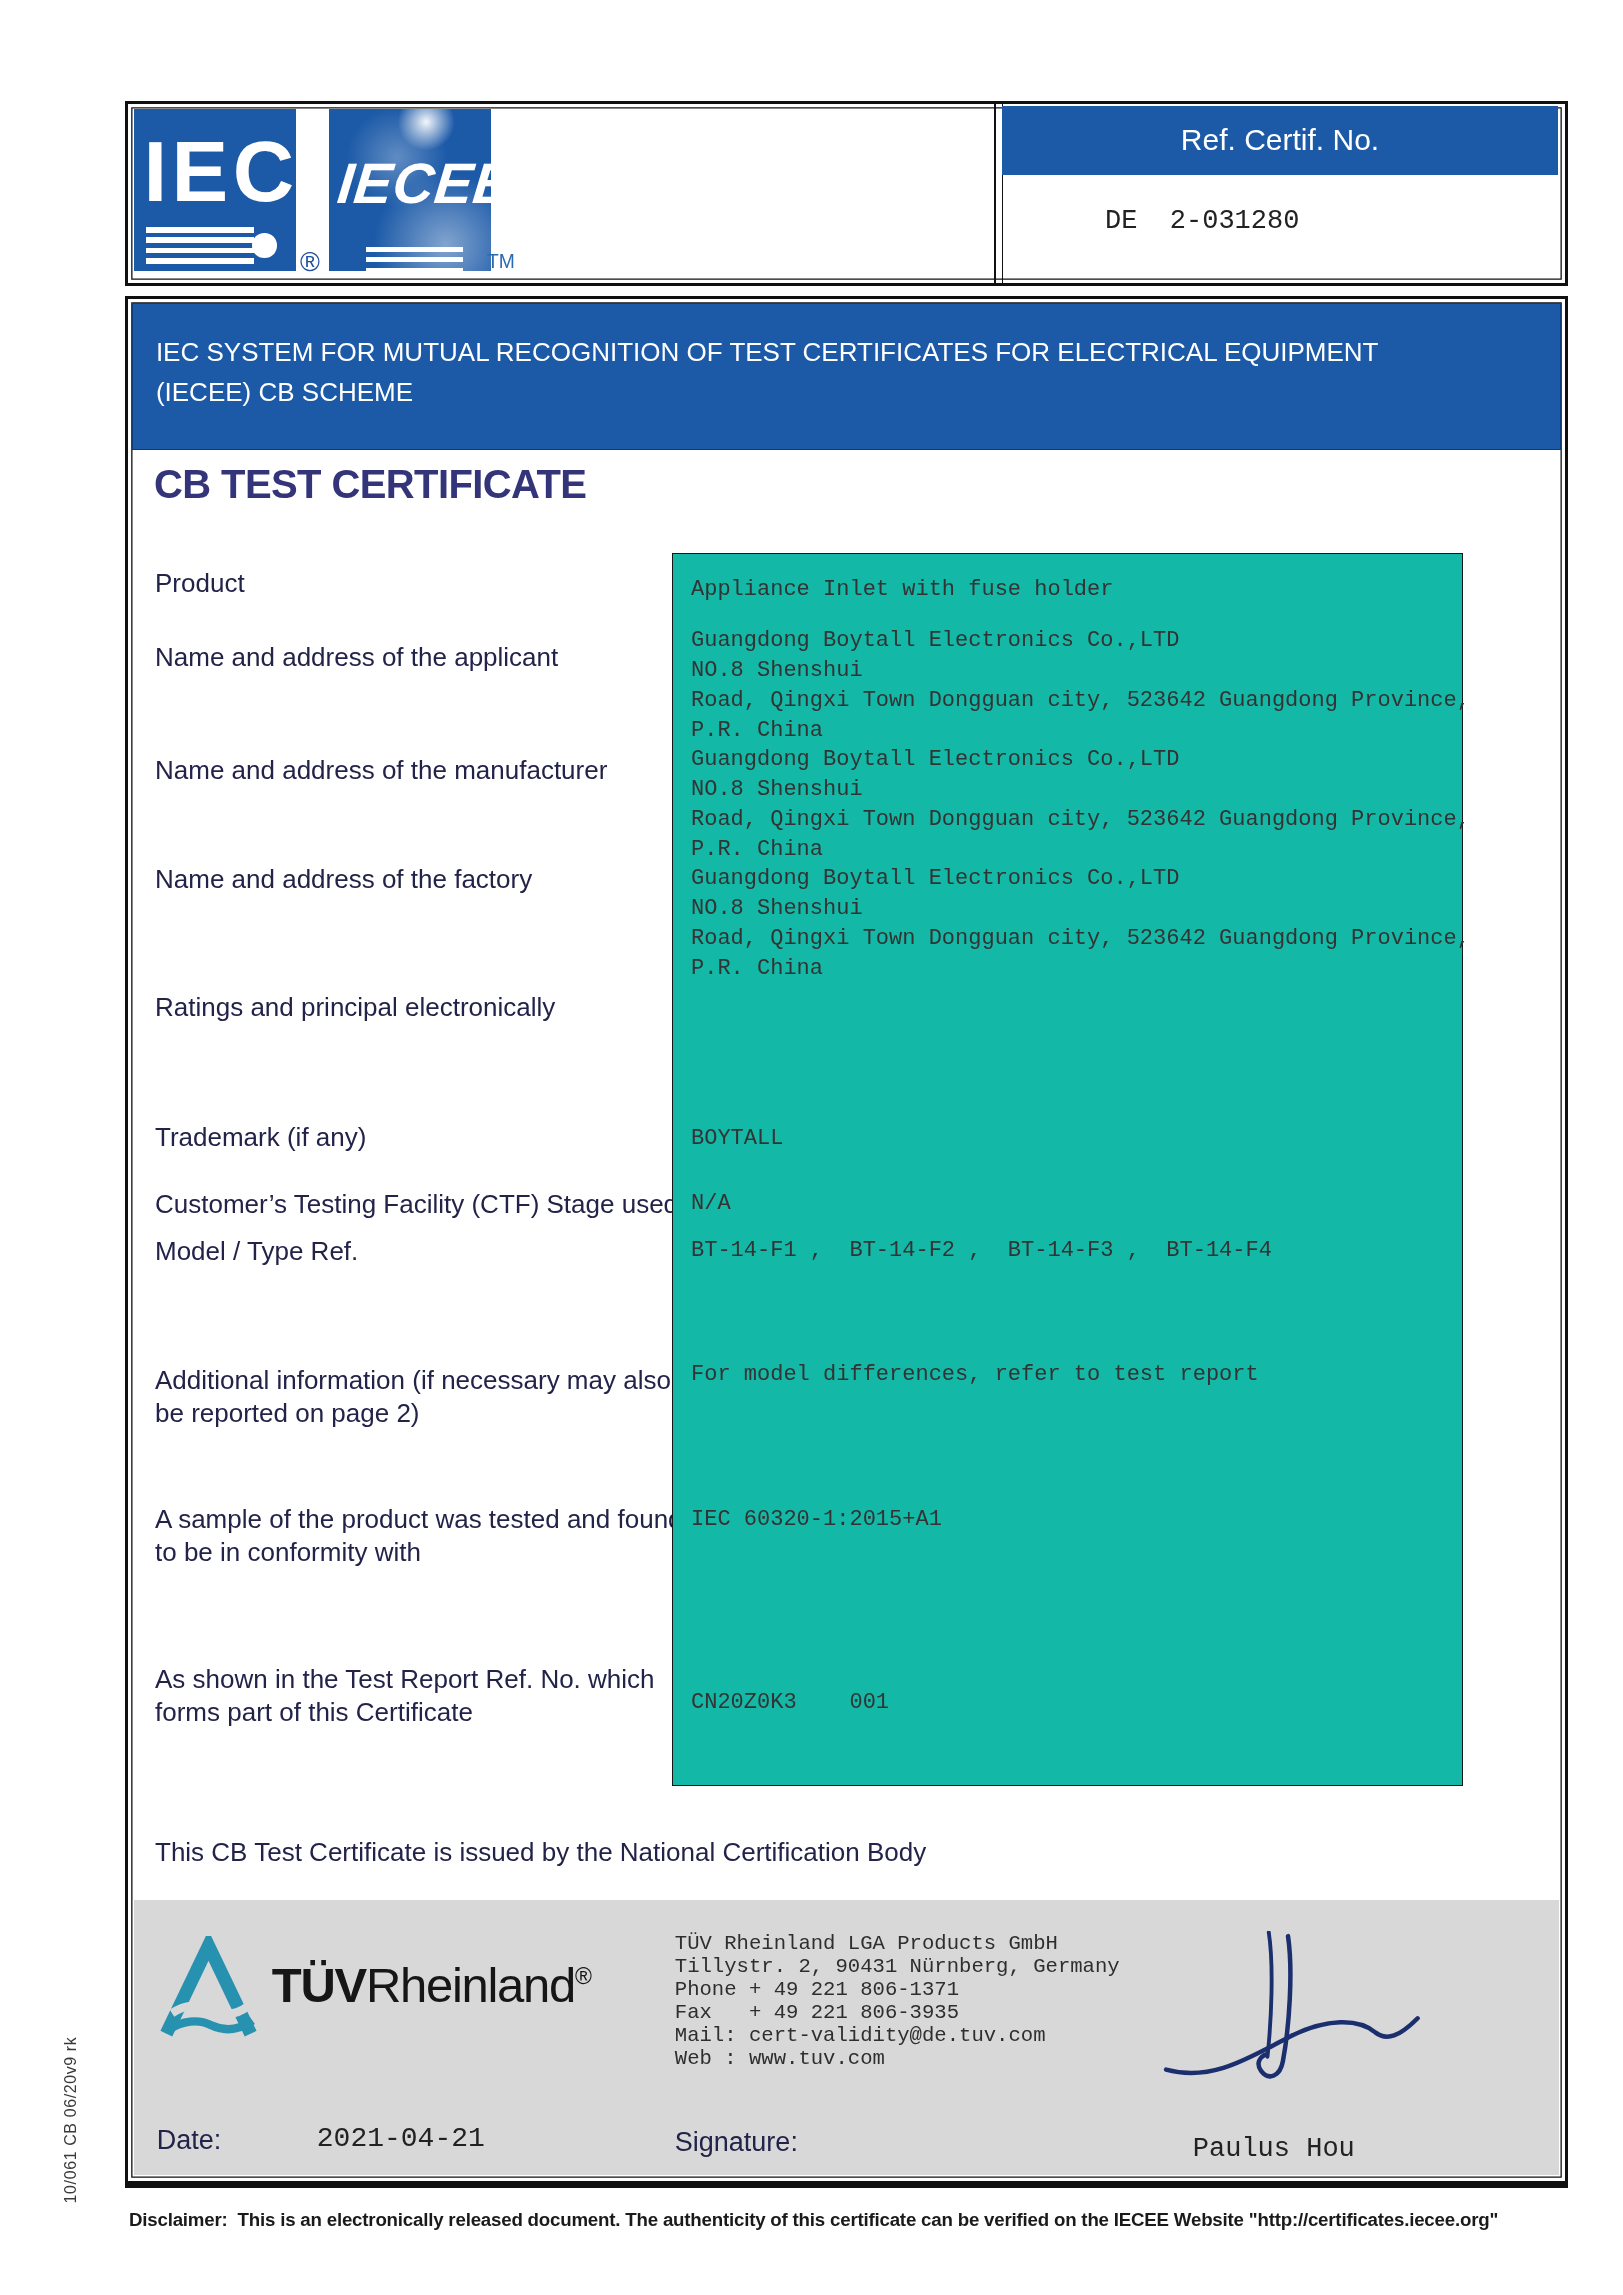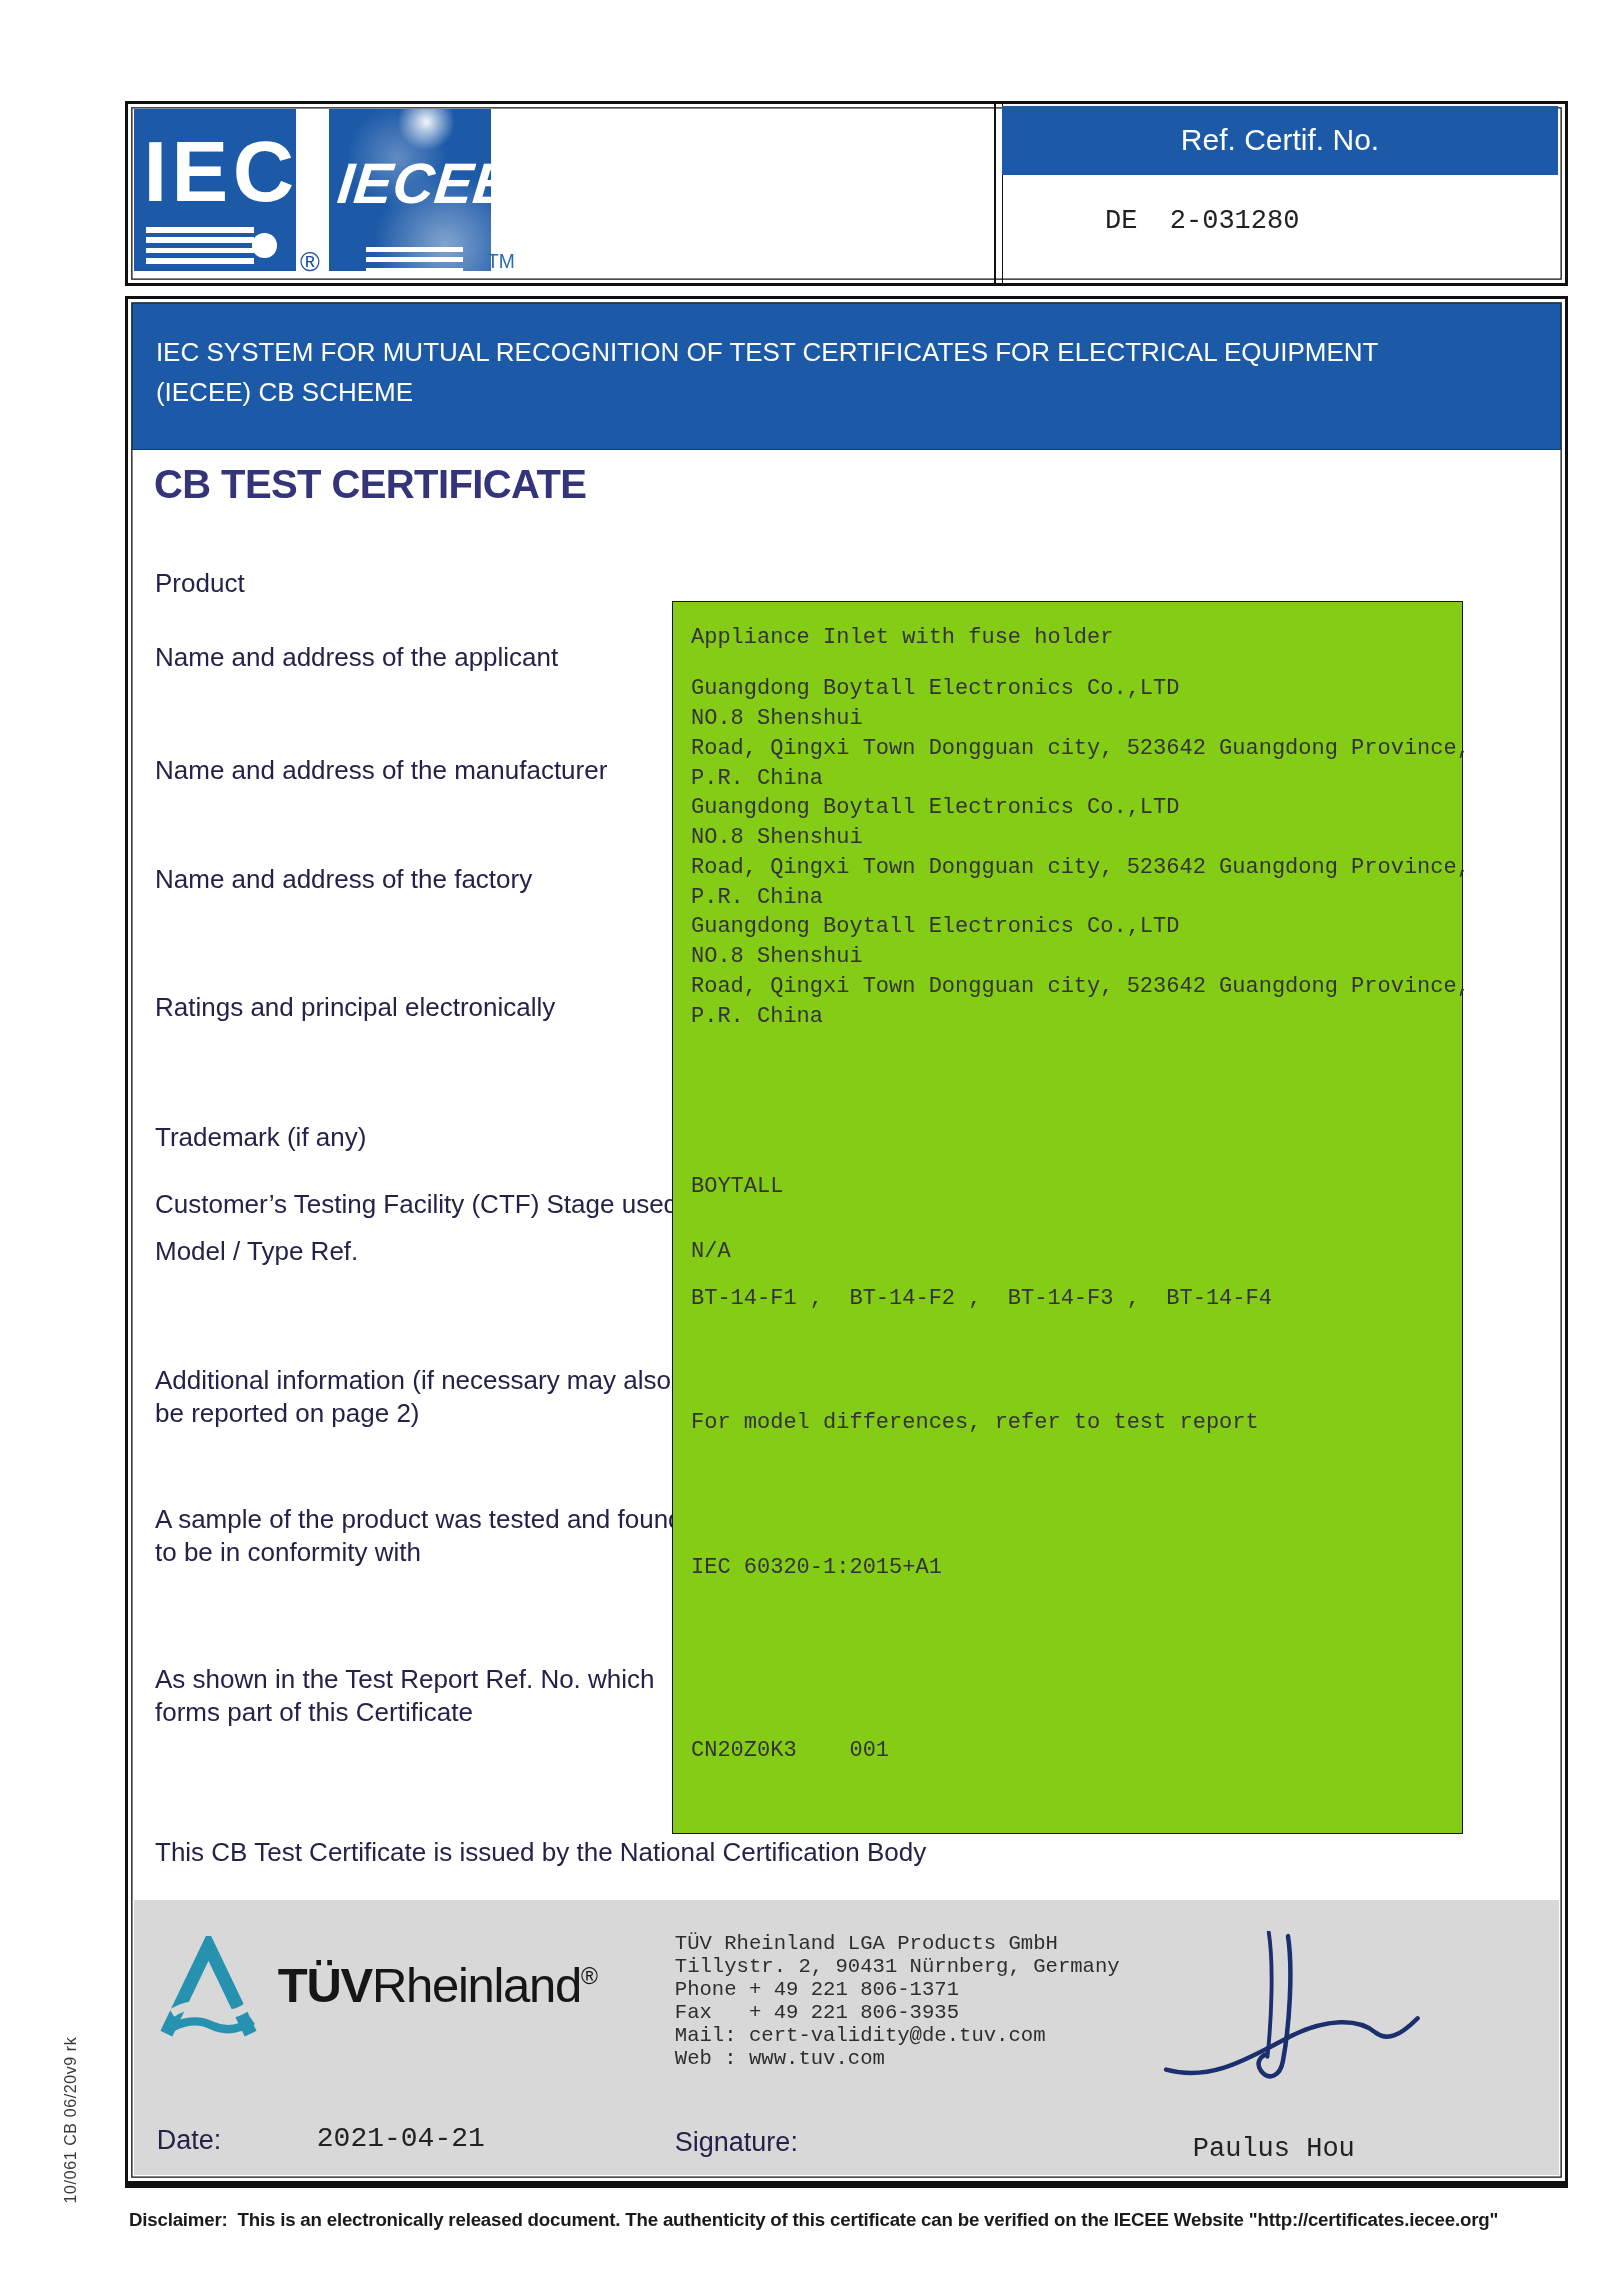--- a/index.html
+++ b/index.html
@@ -38,29 +38,29 @@
 
   
   .banner{position:absolute;left:3.9px;top:3.9px;right:3.9px;height:147px;background:#1c5aa8;
           color:#fff;font-size:26px;line-height:40px;padding:28px 10px 0 23px;box-sizing:border-box;
           border:0.6px solid #0d3c74;}
   .title{position:absolute;left:26px;top:163px;margin:0;font-size:40px;font-weight:bold;
          color:#34347a;letter-spacing:-0.6px;}
   .label-row{position:absolute;left:27px;font-size:26px;color:#23234a;line-height:33px;white-space:nowrap;}
   .label-row.wrap{white-space:normal;width:528px;}
   .values-box{position:absolute;left:544px;top:254px;width:791px;height:1233px;box-sizing:border-box;
-              background:#84cc16;border:1.9px solid #161616;margin-top:48px;}
+              background:#14b8a6;border:1.9px solid #161616;}
   .value-row{position:absolute;left:18px;font-family:"Liberation Mono",monospace;font-size:22px;
              color:#333;line-height:30px;white-space:pre-wrap;width:798px;}
   .issued{position:absolute;left:27px;top:1538px;font-size:26px;color:#23234a;}
 
   
   .footer{position:absolute;left:5.8px;right:5.8px;bottom:5.8px;height:275px;background:#d8d8d8;}
   .tuv-svg{position:absolute;left:23px;top:36px;width:103px;height:113px;}
-  .tuv-text{position:absolute;left:144px;top:57px;font-size:49px;color:#161616;white-space:nowrap;text-align:right;}
+  .tuv-text{position:absolute;left:138px;top:57px;font-size:49px;color:#161616;white-space:nowrap;text-align:right;}
   .tuv-text b{font-weight:bold;letter-spacing:-1.3px;}
   .tuv-text span.rest{font-weight:normal;letter-spacing:-1.3px;}
   .tuv-reg{font-size:23px;vertical-align:18px;}
   .ncb-info{position:absolute;left:541px;top:32px;font-family:"Liberation Mono",monospace;
             font-size:20.6px;line-height:23px;color:#2e2e2e;}
   .ncb-info div{white-space:pre;}
   .sig-svg{position:absolute;left:1017px;top:31px;width:283px;height:154px;}
   .date-label{position:absolute;left:23px;top:225px;font-size:27px;color:#23234a;}
   .date-value{position:absolute;left:183px;top:223px;font-family:"Liberation Mono",monospace;
               font-size:28px;color:#222;}

